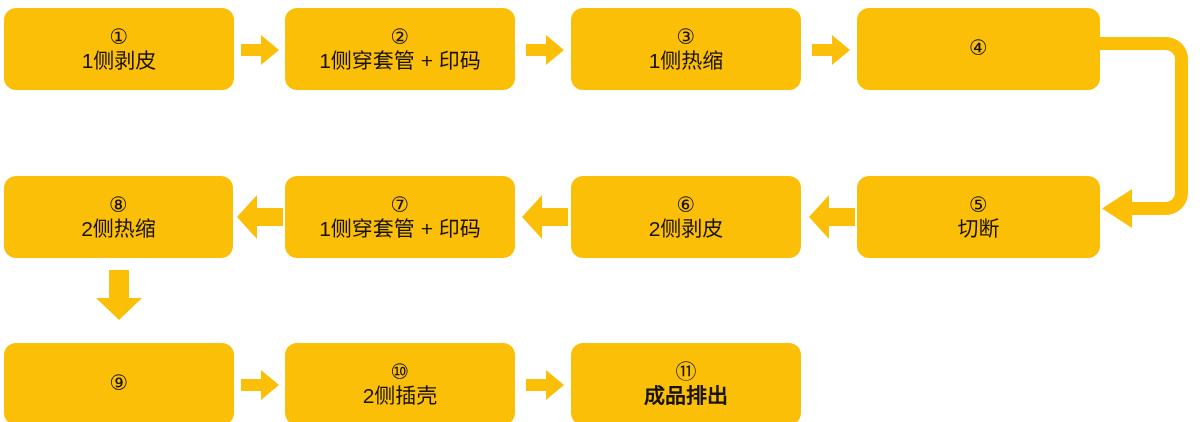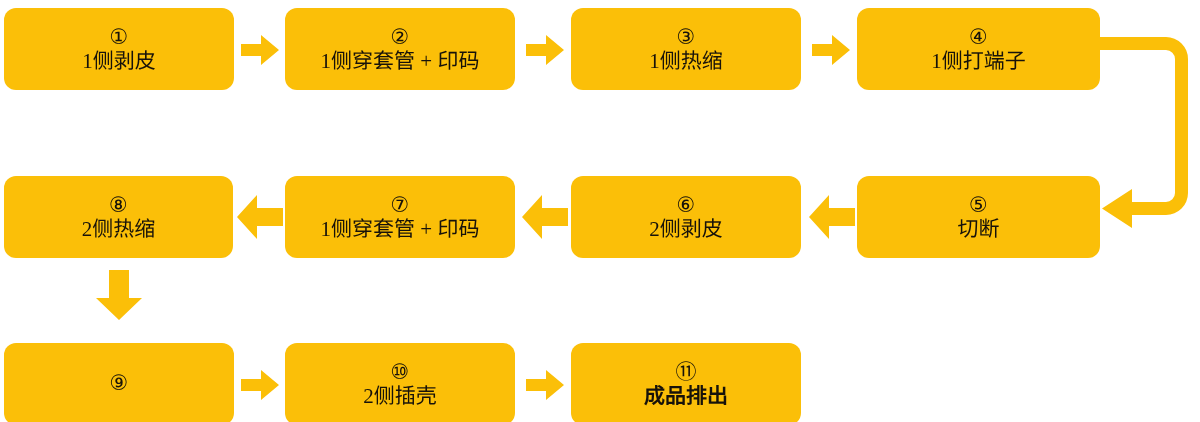--- a/index.html
+++ b/index.html
@@ -36,21 +36,20 @@
     font-weight: 400;
     letter-spacing: 0;
     display: block;
     margin-bottom: 1px;
   }
   .proc-label {
     font-size: 21px;
     font-weight: 400;
     white-space: nowrap;
     display: block;
-    font-family: Liberation Serif, serif;
   }
   .proc-box.bold .proc-label {
     font-weight: 700;
   }
   .conn {
     position: absolute;
     pointer-events: none;
   }
   .conn svg { display: block; }
 </style>
@@ -87,21 +86,20 @@
   </div>
 
   <div class="conn" style="left:808px; top:33px; width:46px; height:34px;">
     <svg width="46" height="34" viewBox="0 0 46 34" aria-hidden="true">
       <path d="M4 11 H24 V2 L42 17 L24 32 V23 H4 Z" fill="#FBBF08"></path>
     </svg>
   </div>
 
   <div class="proc-box" style="left:857px; top:8px; width:243px; height:82px;">
     <span class="proc-num">④</span>
-    <span class="proc-label">1侧打端子</span>
   </div>
 
   <div class="conn" style="left:1096px; top:30px; width:104px; height:210px;">
     <svg width="104" height="210" viewBox="0 0 104 210" aria-hidden="true">
       <path d="M4 7
                H70
                A22 22 0 0 1 92 29
                V163
                A22 22 0 0 1 70 185
                H36

